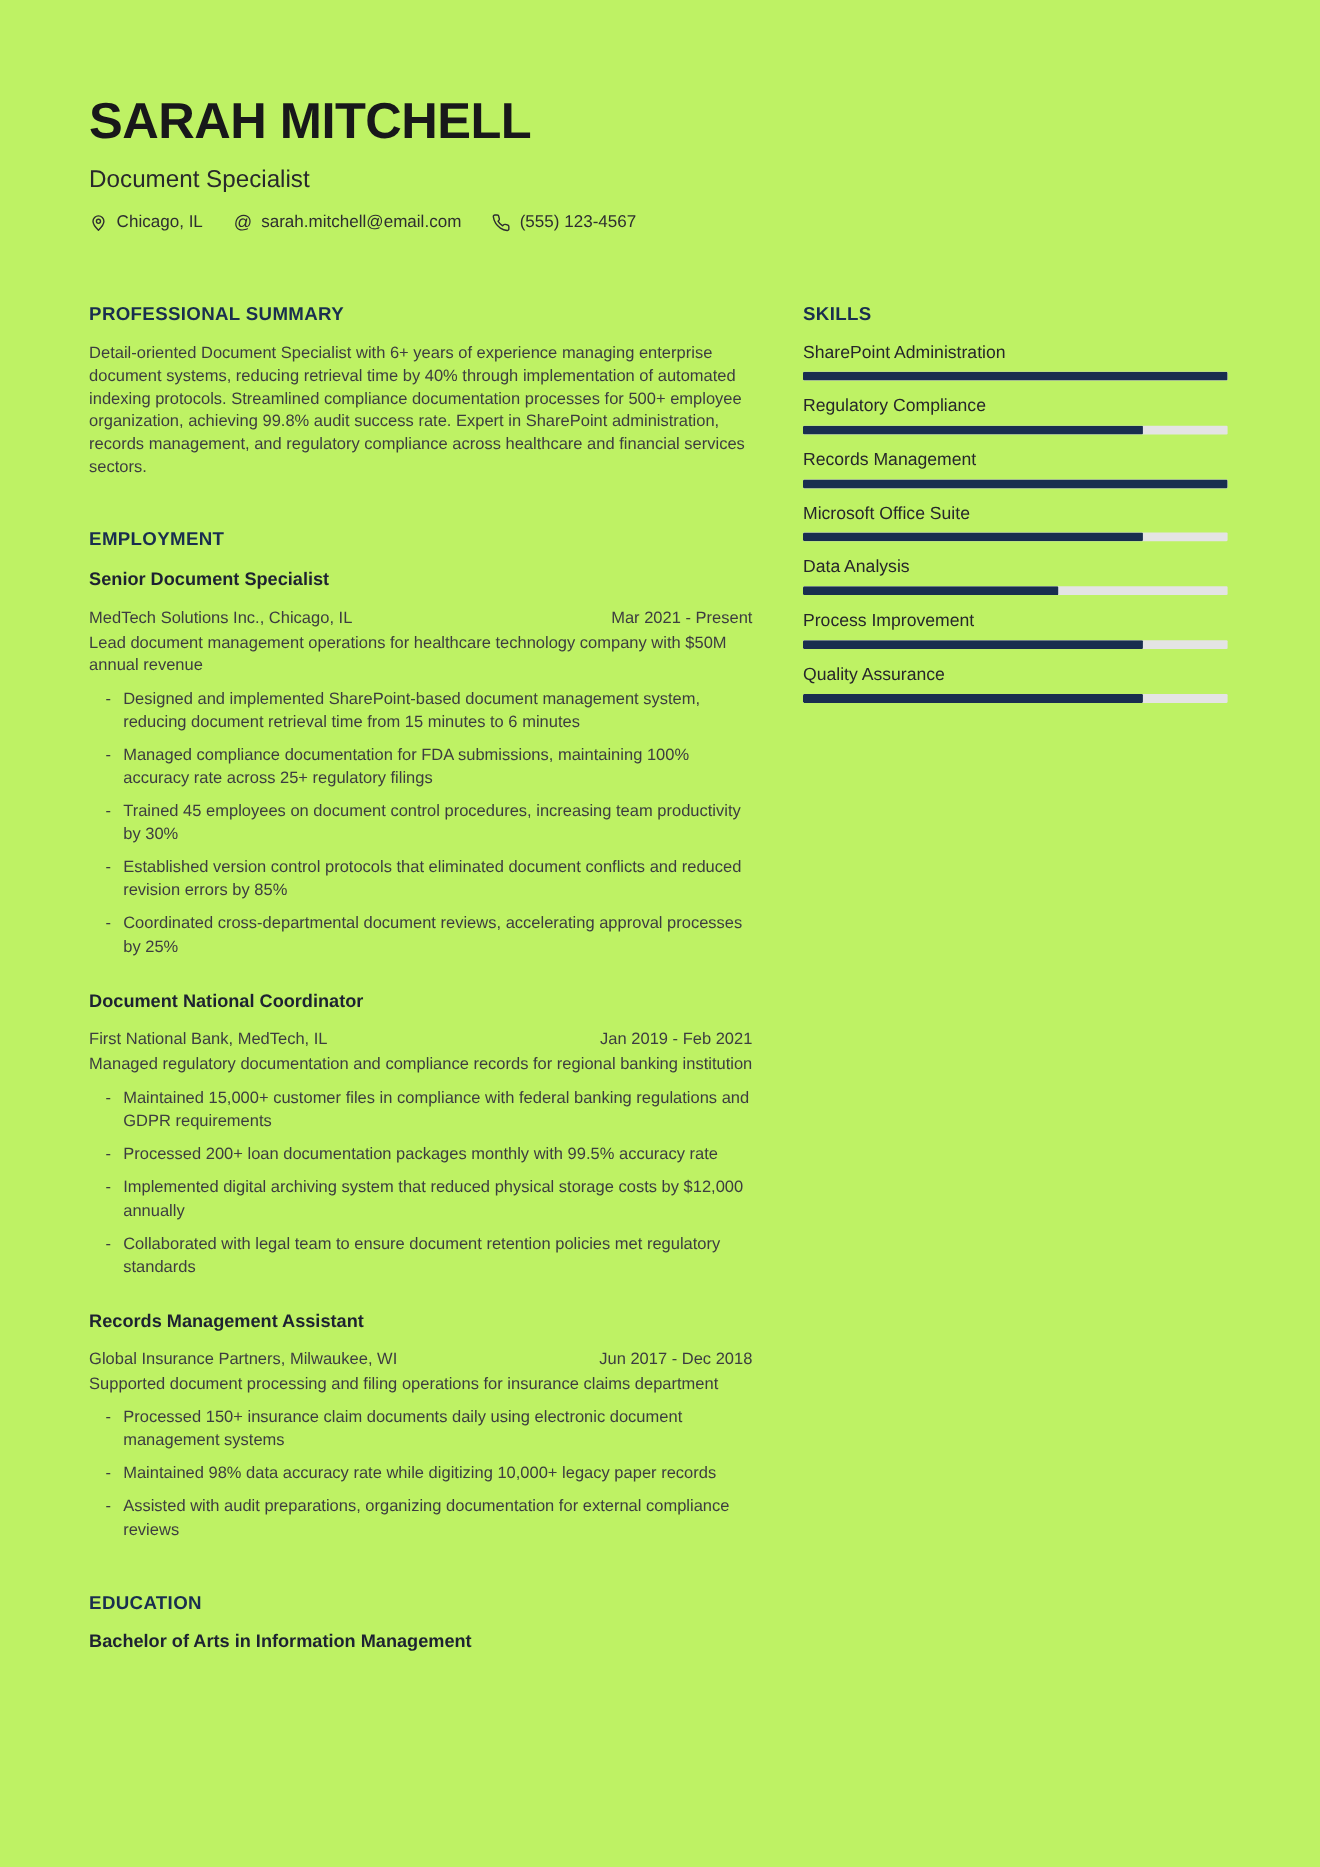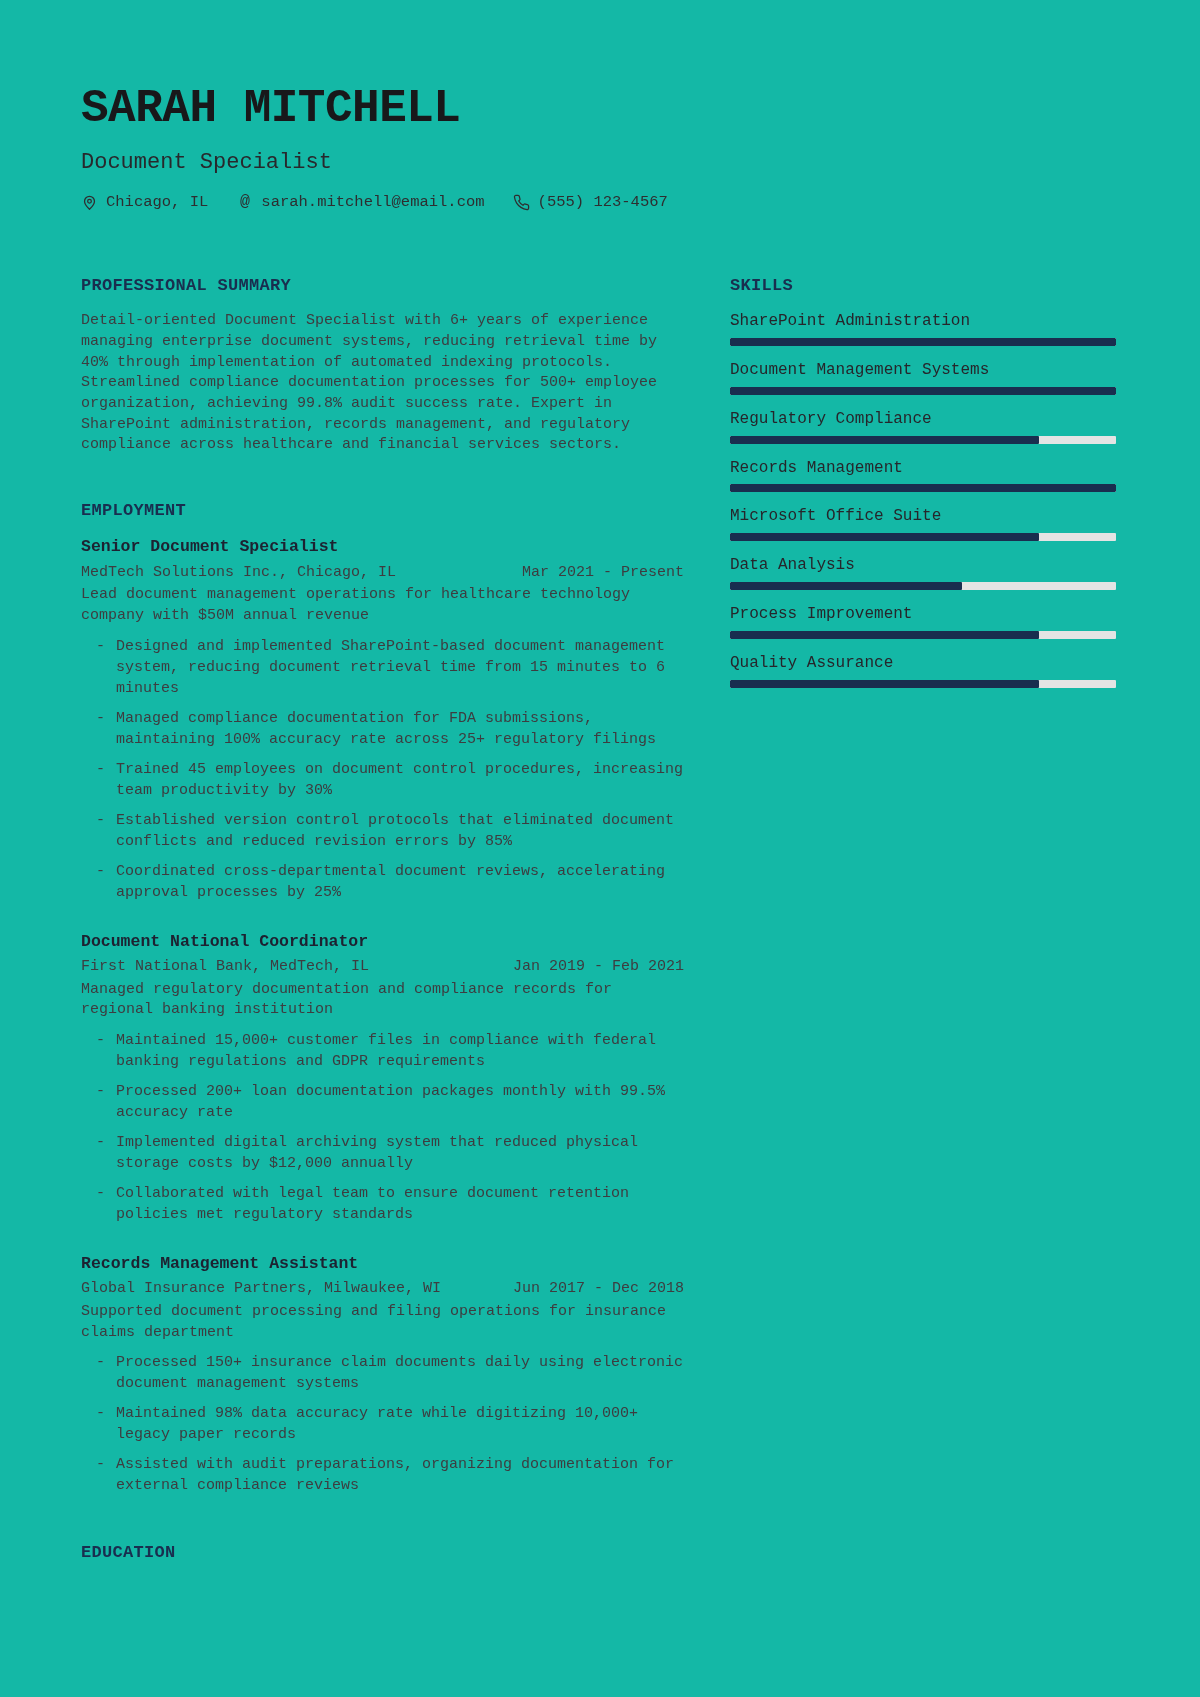--- a/index.html
+++ b/index.html
@@ -4,21 +4,21 @@
 <style>
   * { margin: 0; padding: 0; box-sizing: border-box; }
   html, body { background: #ffffff; }
   body {
     width: 1200px; height: 1697px;
     font-family: "Liberation Sans", sans-serif;
     color: #3d3d40;
     overflow: hidden;
     position: relative;
   }
-  .page { width: 1200px; height: 1697px; padding: 86px 84px 0 81px; background: #14b8a6; font-family: Liberation Mono, monospace; }
+  .page { width: 1200px; height: 1697px; padding: 86px 84px 0 81px; background: #bef264; }
 
   
   .name {
     font-size: 46px; font-weight: 700; color: #18181a;
     letter-spacing: -0.5px; line-height: 1;
   }
   .person-title { font-size: 22px; color: #28282c; margin-top: 20px; line-height: 1; }
   .contact-row { display: flex; align-items: center; gap: 28px; margin-top: 19px; }
   .contact-item { display: flex; align-items: flex-end; gap: 8px; font-size: 15.5px; color: #2e2e30; }
   .cicon { display: inline-flex; align-items: center; justify-content: center; width: 17px; height: 17px; }
@@ -33,21 +33,21 @@
   h2.sec {
     font-size: 17px; font-weight: 700; letter-spacing: 0.3px;
     color: var(--navy, #192e4f); margin-bottom: 15px; line-height: 1.25;
   }
 
   .summary-text { font-size: 15px; line-height: 1.38; color: #3d3d40; }
 
   .employment-section { margin-top: 44px; }
   .job + .job { margin-top: 28px; }
   .jtitle { font-size: 16.5px; font-weight: 700; color: #1d2231; line-height: 1.35; }
-  .jrow { display: flex; justify-content: space-between; align-items: flex-end; margin-top: 4px; font-size: 15px; color: #3d3d40; line-height: 1.38; }
+  .jrow { display: flex; justify-content: space-between; align-items: flex-end; margin-top: 14px; font-size: 15px; color: #3d3d40; line-height: 1.38; }
   .jdates { white-space: nowrap; }
   .jdesc { font-size: 15px; line-height: 1.38; color: #3d3d40; margin-top: 2px; }
   .bullets { margin-top: 9px; }
   .bullet { display: flex; gap: 11px; padding-left: 15px; font-size: 15px; line-height: 1.4; color: #3d3d40; }
   .bullet + .bullet { margin-top: 9px; }
   .dash { flex: 0 0 auto; }
 
   .education-section { margin-top: 46px; }
   .degree { font-size: 16.5px; font-weight: 700; color: #1d2231; }
 
@@ -180,40 +180,35 @@
                   <span class="dash">-</span>
                   <span class="btext">Assisted with audit preparations, organizing documentation for external compliance reviews</span>
                 </div>
               </div>
             </article>
           </div>
       </section>
 
       <section class="education-section">
         <h2 class="sec">EDUCATION</h2>
+        <div class="degree">Bachelor of Arts in Information Management</div>
       </section>
 
     </main>
 
     <aside class="right-col">
       <h2 class="sec">SKILLS</h2>
       <div id="skills-list">
           <div class="skill">
             <div class="sname">SharePoint Administration</div>
             <div class="track">
               <div class="fill" style="width: 100%; background: rgb(25, 46, 79);"></div>
             </div>
           </div>
           <div class="skill">
-            <div class="sname">Document Management Systems</div>
-            <div class="track">
-              <div class="fill" style="width: 100%; background: rgb(25, 46, 79);"></div>
-            </div>
-          </div>
-          <div class="skill">
             <div class="sname">Regulatory Compliance</div>
             <div class="track">
               <div class="fill" style="width: 80%; background: rgb(25, 46, 79);"></div>
             </div>
           </div>
           <div class="skill">
             <div class="sname">Records Management</div>
             <div class="track">
               <div class="fill" style="width: 100%; background: rgb(25, 46, 79);"></div>
             </div>

